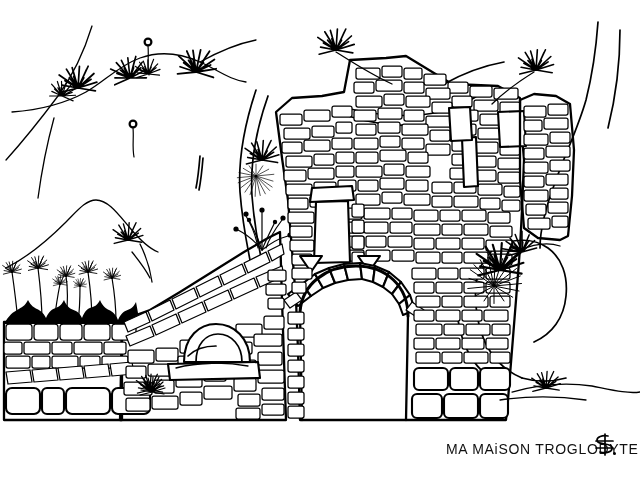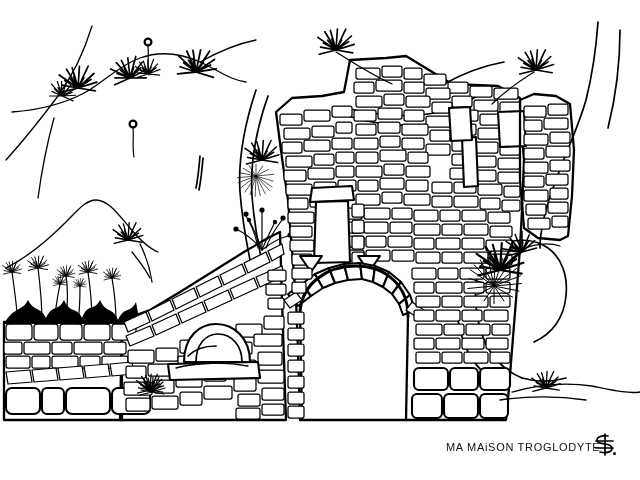--- a/index.html
+++ b/index.html
@@ -5,21 +5,21 @@
 <style>
   html,body{margin:0;padding:0;background:#ffffff;}
   body{width:640px;height:480px;overflow:hidden;
        font-family:"Liberation Sans",sans-serif;}
   #stage{position:relative;width:640px;height:480px;background:#ffffff;}
   #art{position:absolute;inset:0;}
   .caption{
     position:absolute;
     left:446px;top:441px;
     font-family:"Liberation Sans",sans-serif;
-    font-size:11px;
+    font-size:14px;
     letter-spacing:0.7px;
     color:#111;
     white-space:nowrap;
   }
   .sig{
     position:absolute;
     left:592px;top:432px;
     width:26px;height:26px;
   }
 </style>

